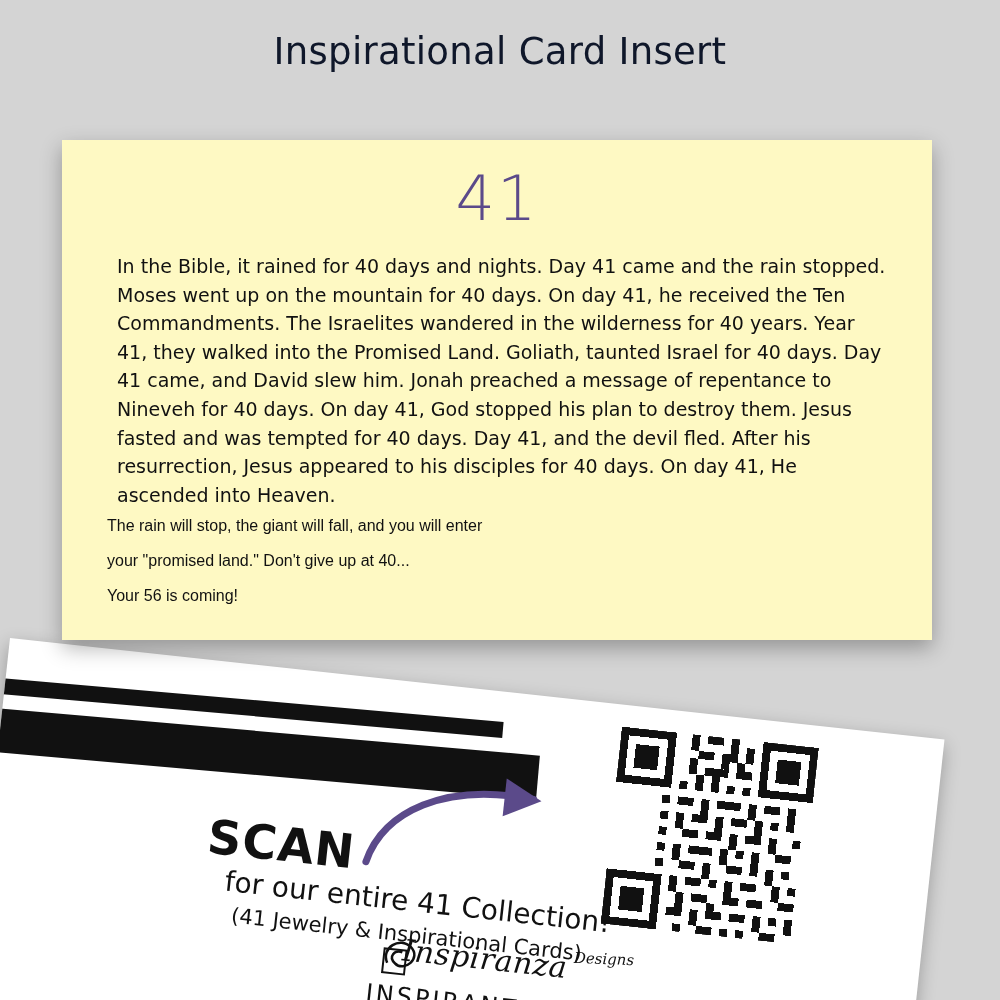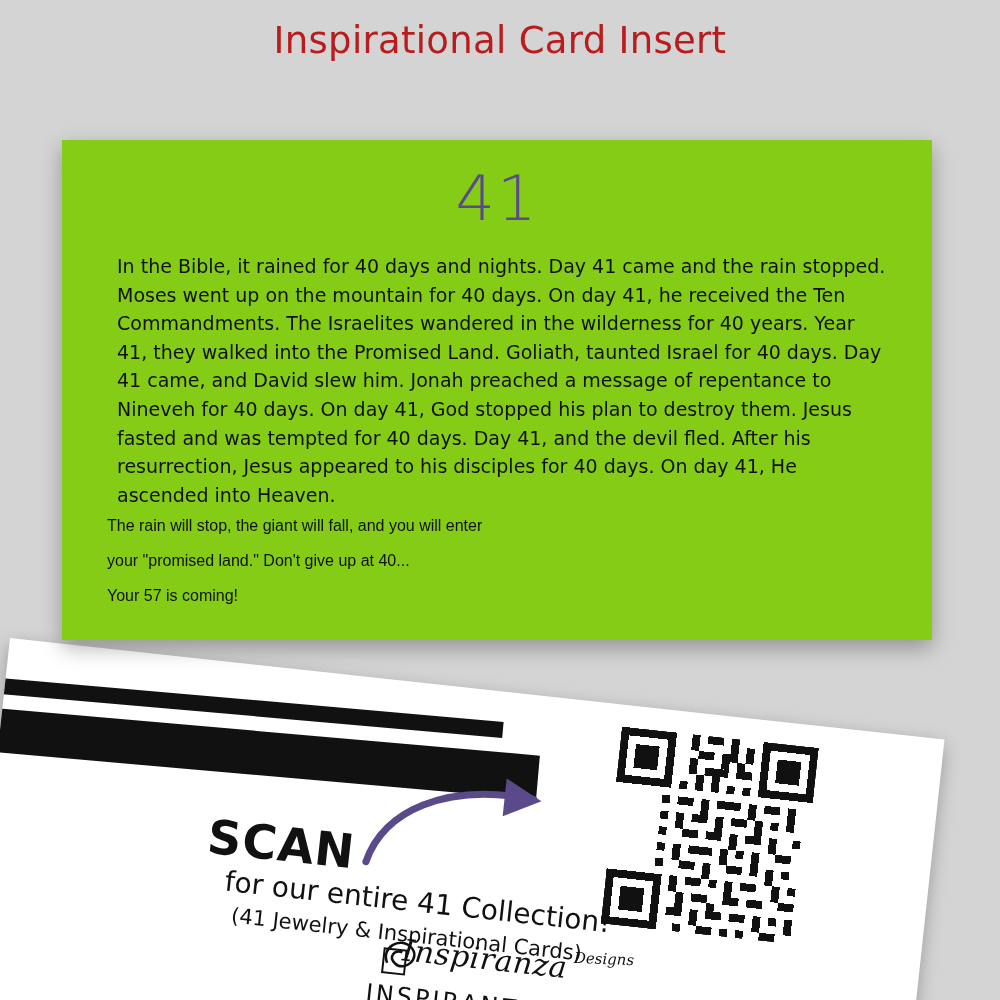--- a/index.html
+++ b/index.html
@@ -17,28 +17,28 @@
   #stage {
     position: absolute;
     inset: 0;
     width: 1000px;
     height: 1000px;
     overflow: hidden;
   }
   
   .page-title {
     position: absolute;
-    top: 19px;
+    top: 30px;
     left: 0;
     width: 1000px;
     text-align: center;
     font-family: "DejaVu Sans", sans-serif;
     font-size: 37px;
     font-weight: 400;
-    color: #b91c1c;
+    color: #0f172a;
     letter-spacing: 0.3px;
   }
 
   
   .card-back {
     position: absolute;
     left: 10px;
     top: 638px;
     width: 940px;
     height: 392px;
@@ -136,21 +136,21 @@
     color: #111;
   }
 
   
   .card-front {
     position: absolute;
     left: 62px;
     top: 140px;
     width: 870px;
     height: 500px;
-    background: #84cc16;
+    background: #fef9c3;
     box-shadow: 0 8px 20px rgba(0,0,0,0.3);
     overflow: hidden;
   }
   .big-41 {
     position: absolute;
     top: 22px;
     left: 0;
     width: 870px;
     text-align: center;
     font-family: "DejaVu Sans", sans-serif;
@@ -320,17 +320,17 @@
     <div class="brand-sub">Designs</div>
     <div class="brand-url">INSPIRANZADESIGNS.COM</div>
   </div>
 
   <div class="card-front">
     <div class="big-41">41</div>
     <div class="body-copy">In the Bible, it rained for 40 days and nights. Day 41 came and the rain stopped. Moses went up on the mountain for 40 days. On day 41, he received the Ten Commandments. The Israelites wandered in the wilderness for 40 years. Year 41, they walked into the Promised Land. Goliath, taunted Israel for 40 days. Day 41 came, and David slew him. Jonah preached a message of repentance to Nineveh for 40 days. On day 41, God stopped his plan to destroy them. Jesus fasted and was tempted for 40 days. Day 41, and the devil fled. After his resurrection, Jesus appeared to his disciples for 40 days. On day 41, He ascended into Heaven.</div>
     <div class="closing">
       <span class="l3">The rain will stop, the giant will fall, and you will enter</span>
       <span class="l3">your "promised land." Don't give up at 40...</span>
-      <span class="l3">Your 57 is coming!</span>
+      <span class="l3">Your 56 is coming!</span>
     </div>
   </div>
 
 </div>
 
 </body></html>

